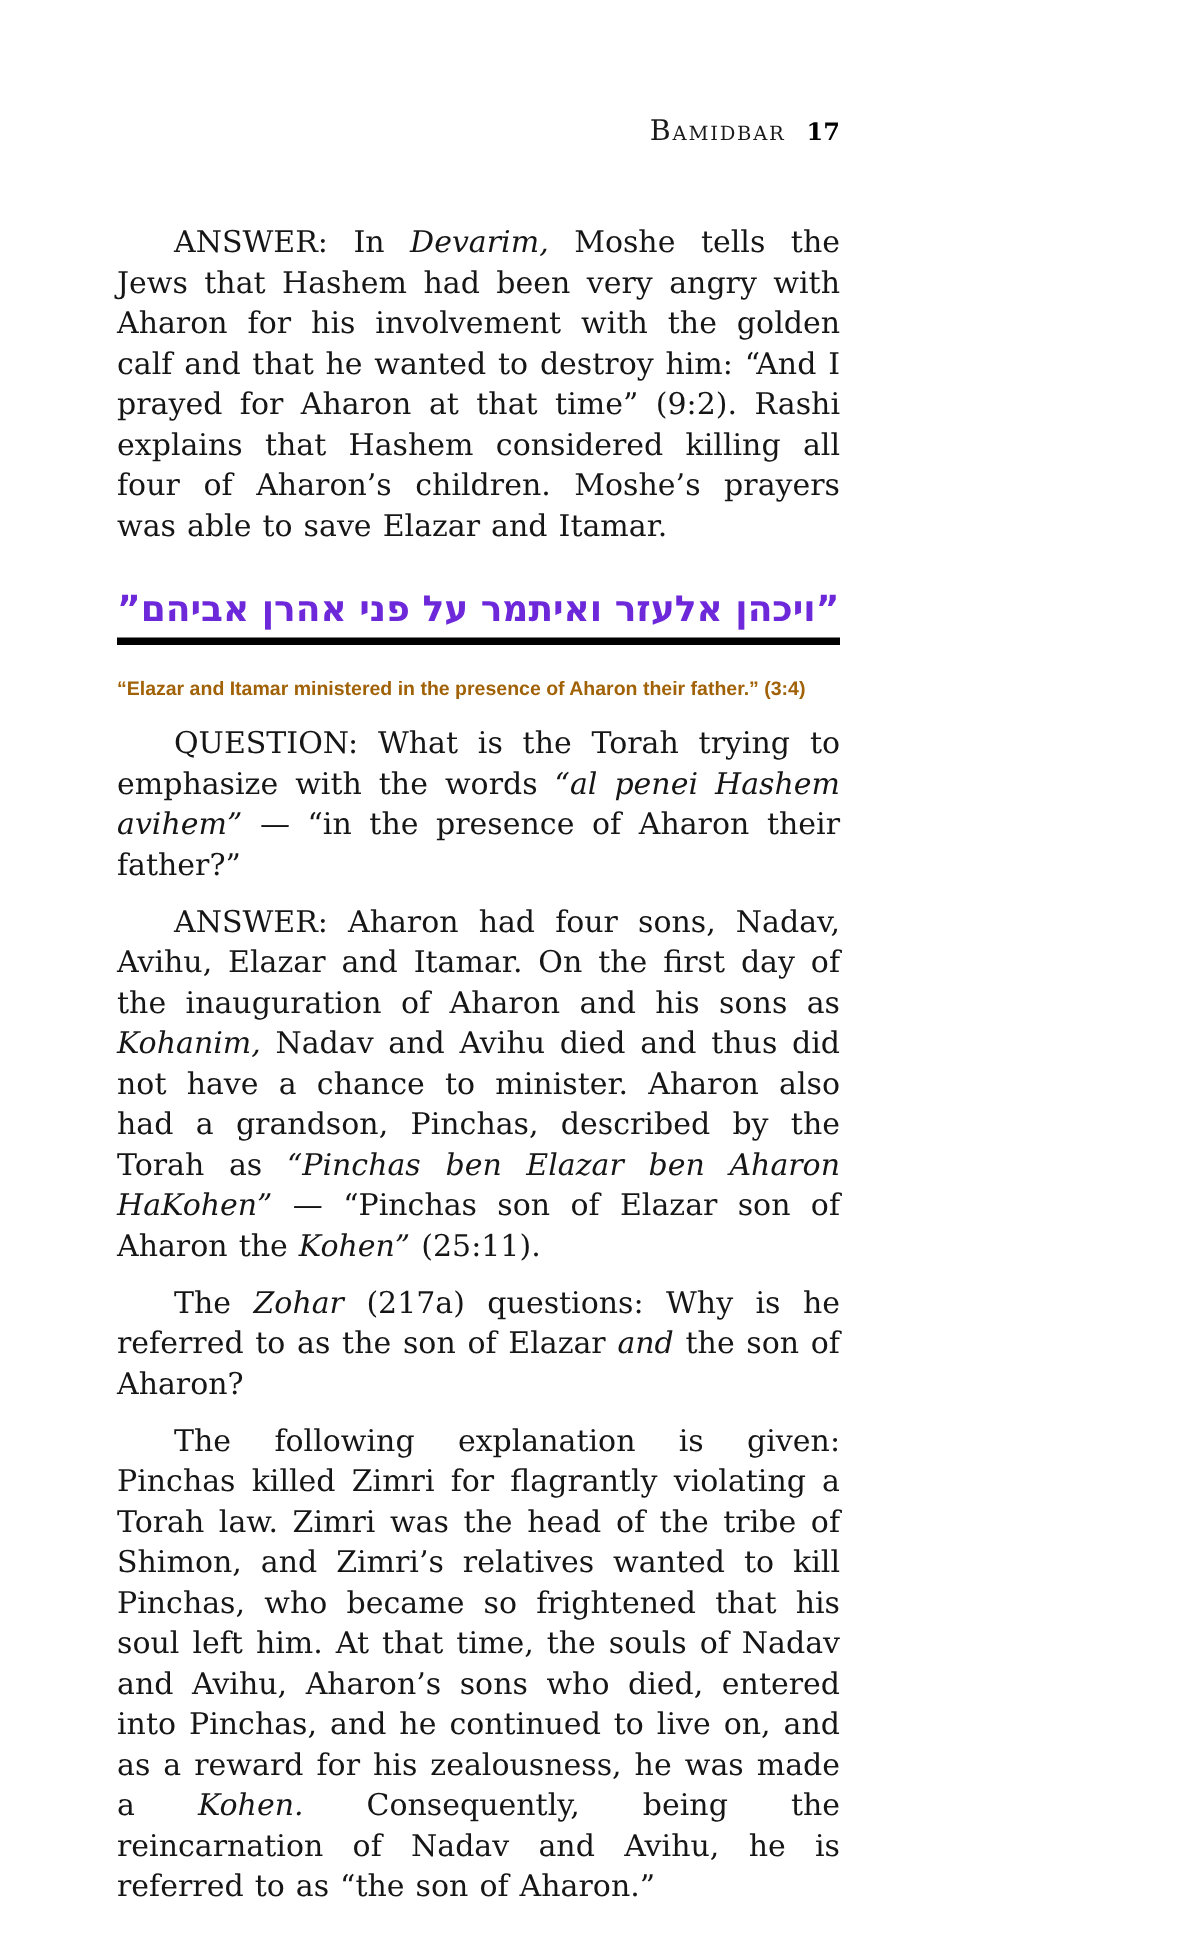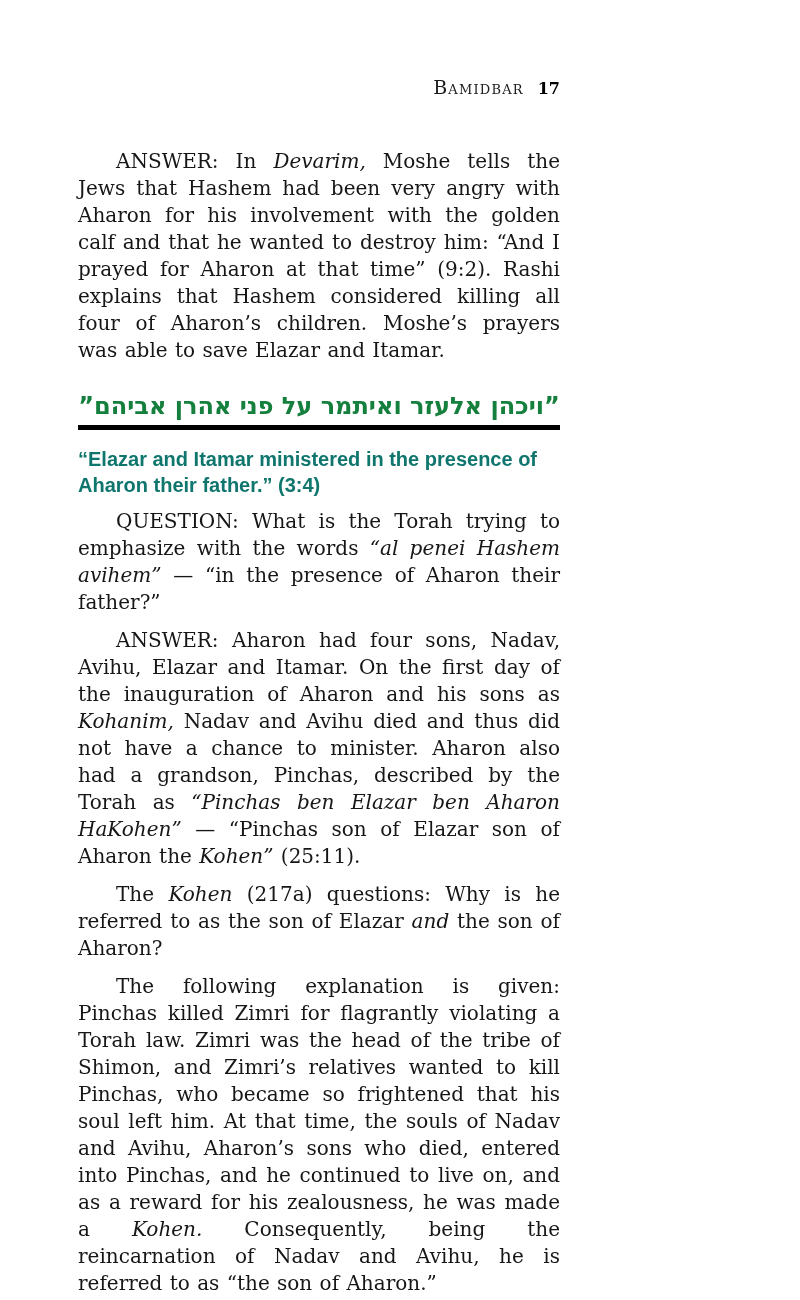--- a/index.html
+++ b/index.html
@@ -45,39 +45,39 @@
     direction: rtl;
     text-align: right;
     font-family: "DejaVu Sans", sans-serif;
     font-size: 13.5px;
     line-height: 16px;
     color: #1c1c1c;
     margin: 2px 0 0 0;
   }
   .hebrew-title {
     direction: rtl;
-    text-align: center;
+    text-align: left;
     font-family: "DejaVu Sans", sans-serif;
     font-weight: bold;
     font-size: 24px;
     line-height: 28px;
-    color: #15803d;
+    color: #6d28d9;
     margin: 28px 0 5px 0;
   }
   .rule {
     height: 5px;
     background: #000000;
     margin: 0 0 10px 0;
   }
   .english-title {
     font-family: "Liberation Sans", sans-serif;
     font-weight: bold;
-    font-size: 20px;
+    font-size: 13px;
     line-height: 26px;
-    color: #0f766e;
+    color: #a16207;
     max-width: 605px;
     margin: 16px 0 10px 0;
   }
 </style>
 </head>
 <body>
 
 <div class="page">
 
   <header class="running-head">
@@ -92,18 +92,18 @@
   <h2 class="hebrew-title">”ויכהן אלעזר ואיתמר על פני אהרן אביהם”</h2>
 
   <div class="rule"></div>
 
   <h3 class="english-title">“Elazar and Itamar ministered in the presence of Aharon their father.” (3:4)</h3>
 
   <p class="body-par"><span>QUESTION: What is the Torah trying to emphasize with the words </span><span class="it">“al penei Hashem avihem”</span><span> — “in the presence of Aharon their father?”</span></p>
 
   <p class="body-par"><span>ANSWER: Aharon had four sons, Nadav, Avihu, Elazar and Itamar. On the first day of the inauguration of Aharon and his sons as </span><span class="it">Kohanim,</span><span> Nadav and Avihu died and thus did not have a chance to minister. Aharon also had a grandson, Pinchas, described by the Torah as </span><span class="it">“Pinchas ben Elazar ben Aharon HaKohen”</span><span> — “Pinchas son of Elazar son of Aharon the </span><span class="it">Kohen”</span><span> (25:11).</span></p>
 
-  <p class="body-par"><span>The </span><span class="it">Kohen</span><span> (217a) questions: Why is he referred to as the son of Elazar </span><span class="it">and</span><span> the son of Aharon?</span></p>
+  <p class="body-par"><span>The </span><span class="it">Zohar</span><span> (217a) questions: Why is he referred to as the son of Elazar </span><span class="it">and</span><span> the son of Aharon?</span></p>
 
   <p class="body-par"><span>The following explanation is given: Pinchas killed Zimri for flagrantly violating a Torah law. Zimri was the head of the tribe of Shimon, and Zimri’s relatives wanted to kill Pinchas, who became so frightened that his soul left him. At that time, the souls of Nadav and Avihu, Aharon’s sons who died, entered into Pinchas, and he continued to live on, and as a reward for his zealousness, he was made a </span><span class="it">Kohen.</span><span> Consequently, being the reincarnation of Nadav and Avihu, he is referred to as “the son of Aharon.”</span></p>
 
 
 </div>
 
 </body></html>

